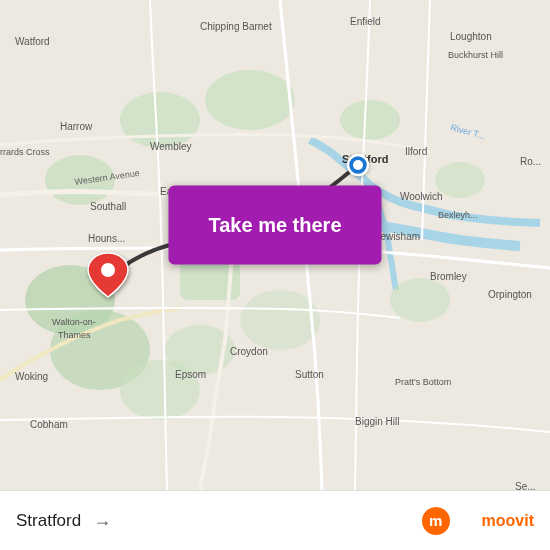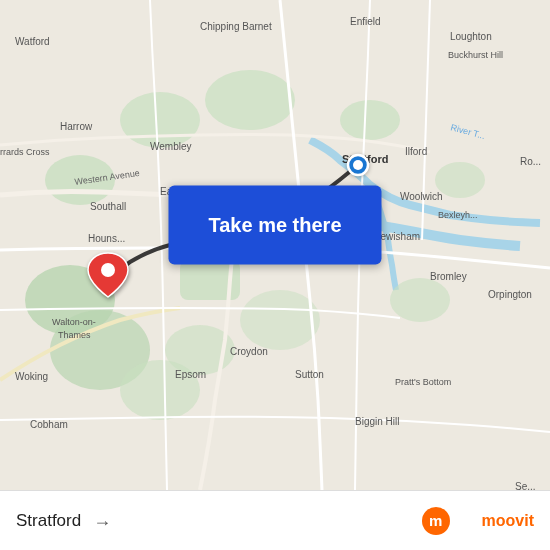--- a/index.html
+++ b/index.html
@@ -22,21 +22,21 @@
     #map-svg {
       width: 100%;
       height: 100%;
     }
 
     #take-me-there-btn {
       position: absolute;
       left: 50%;
       top: 46%;
       transform: translate(-50%, -50%);
-      background-color: #1d4ed8;
+      background-color: #a21caf;
       color: white;
       border: none;
       border-radius: 6px;
       padding: 28px 40px;
       font-size: 20px;
       font-weight: bold;
       cursor: pointer;
       white-space: nowrap;
       box-shadow: 0 2px 8px rgba(0,0,0,0.3);
     }

